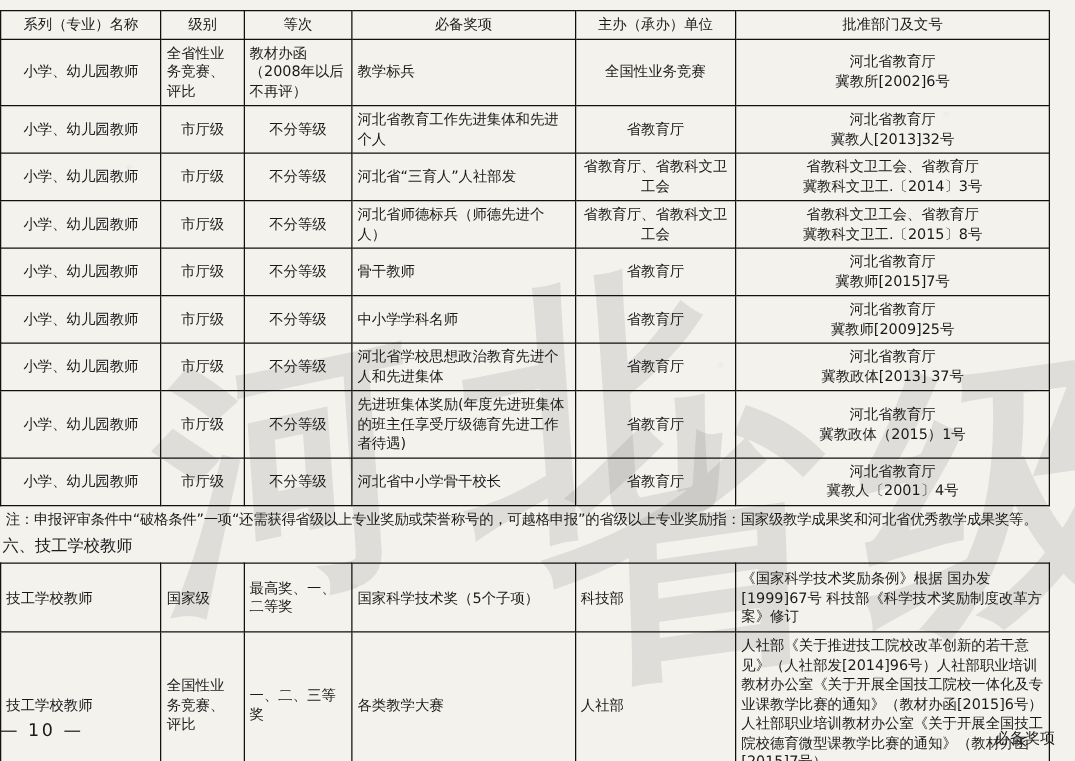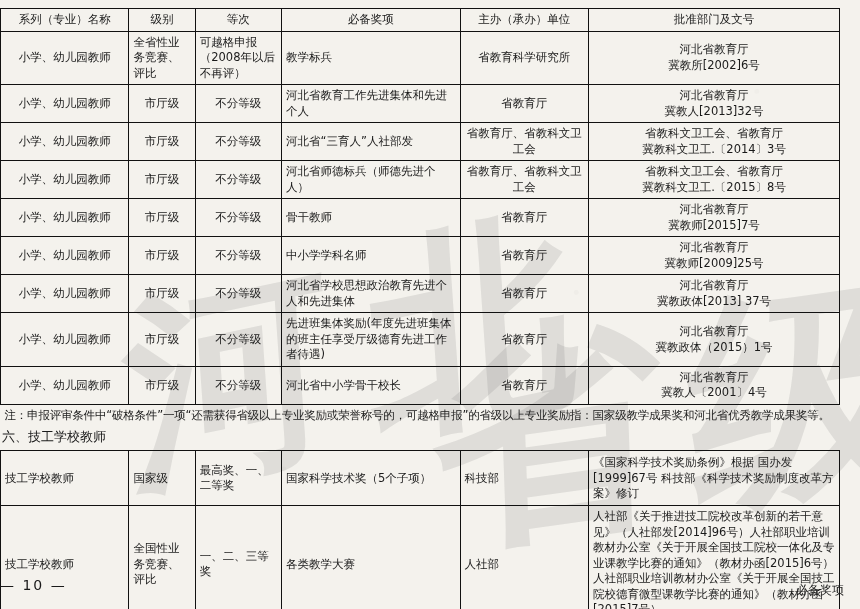--- a/index.html
+++ b/index.html
@@ -147,23 +147,23 @@
         <th class="hdr">等次</th>
         <th class="hdr">必备奖项</th>
         <th class="hdr">主办（承办）单位</th>
         <th class="hdr">批准部门及文号</th>
       </tr>
     </thead>
     <tbody>
       <tr>
         <td class="c">小学、幼儿园教师</td>
         <td class="l">全省性业务竞赛、评比</td>
-        <td class="l">可越格申报（2008年以后不再评）</td>
+        <td class="l">教材办函（2008年以后不再评）</td>
         <td class="l">教学标兵</td>
-        <td class="c">省教育科学研究所</td>
+        <td class="c">全国性业务竞赛</td>
         <td class="c" style="white-space:pre-line">河北省教育厅
 冀教所[2002]6号</td>
       </tr>
       <tr>
         <td class="c">小学、幼儿园教师</td>
         <td class="c">市厅级</td>
         <td class="c">不分等级</td>
         <td class="l">河北省教育工作先进集体和先进个人</td>
         <td class="c">省教育厅</td>
         <td class="c" style="white-space:pre-line">河北省教育厅

